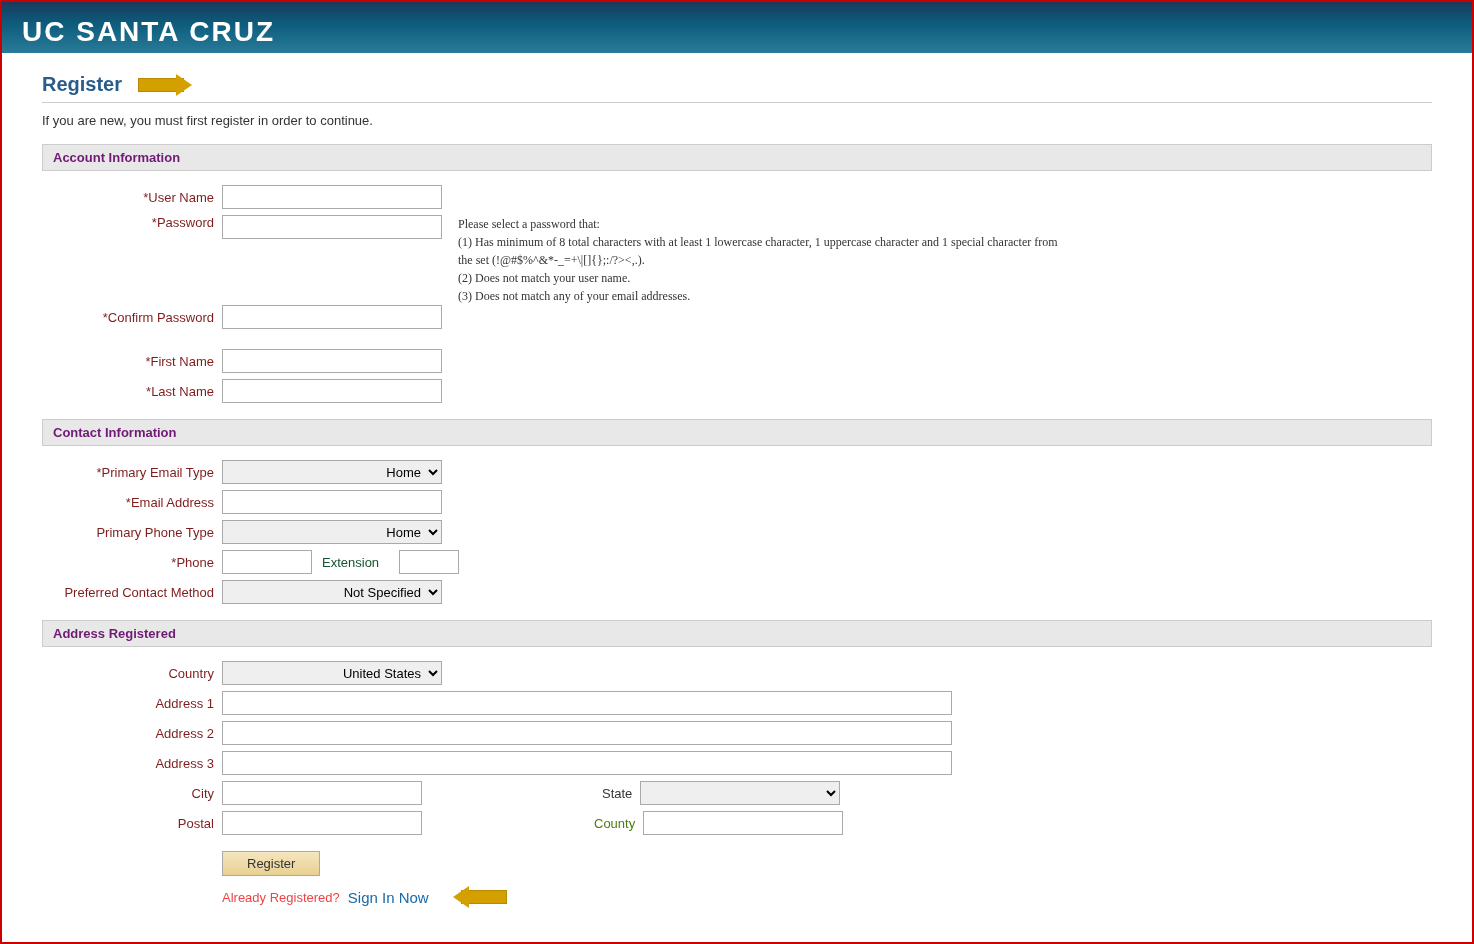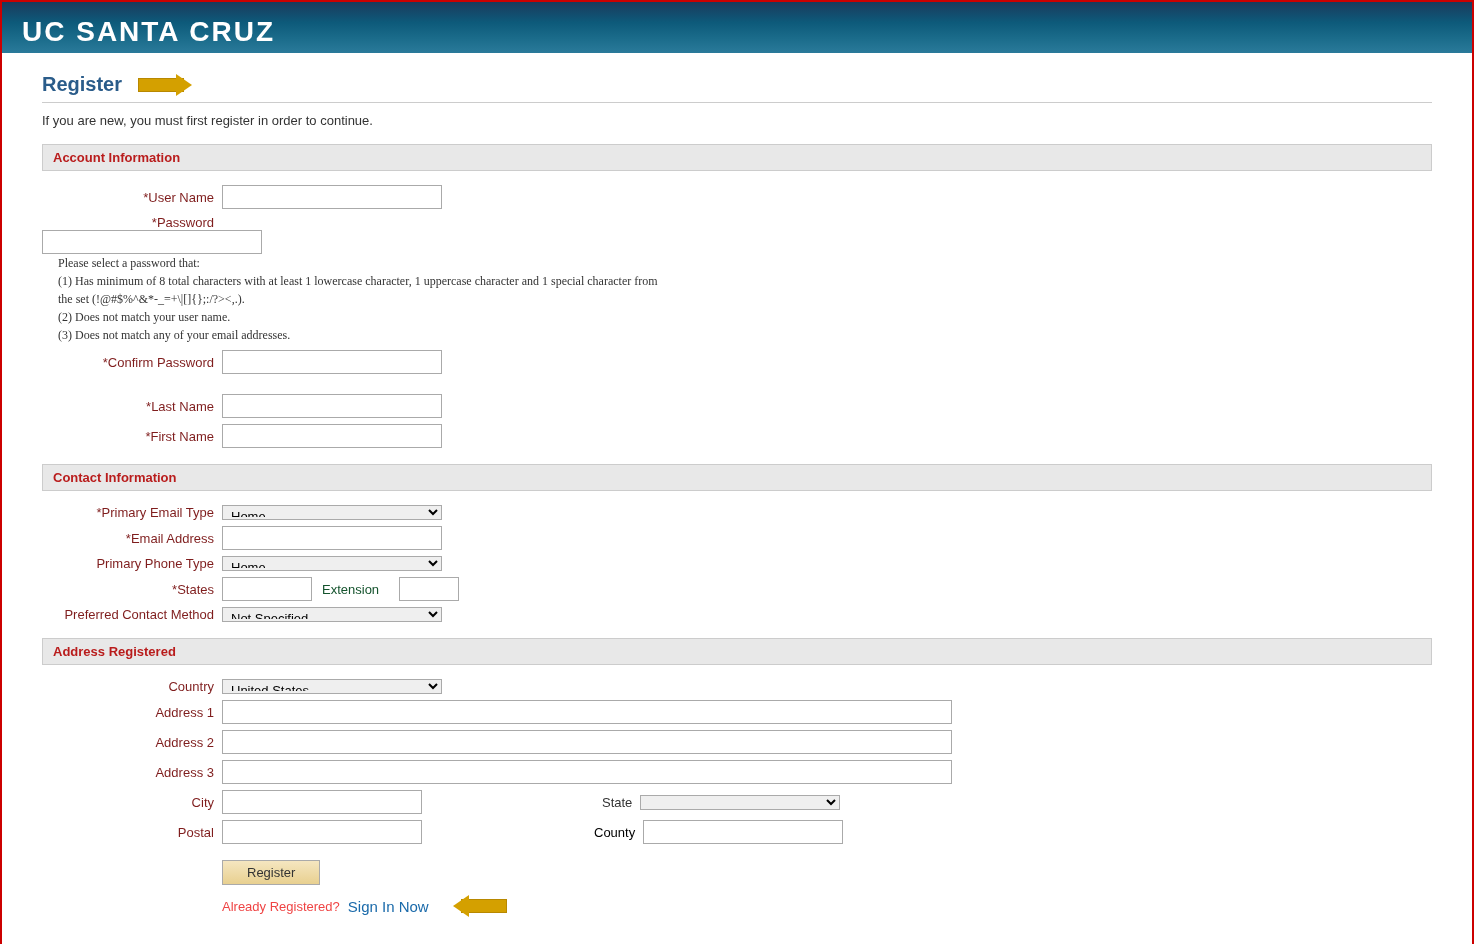--- a/index.html
+++ b/index.html
@@ -109,21 +109,21 @@
       margin-bottom: 16px;
     }
     
     .section-header {
       background: #e8e8e8;
       border: 1px solid #ccc;
       padding: 5px 10px;
       margin-bottom: 14px;
     }
     .section-header-title {
-      color: #b91c1c;
+      color: #701a75;
       font-weight: bold;
       font-size: 13px;
     }
     
     .form-section {
       margin-bottom: 16px;
     }
     .form-row {
       display: flex;
       align-items: center;
@@ -150,39 +150,39 @@
       width: 730px;
     }
     .input-phone {
       width: 90px;
     }
     .input-extension {
       width: 60px;
     }
     select.form-input {
       padding: 2px 4px;
-      height: 15px;
+      height: 24px;
+      text-align: right;
     }
     .select-medium {
       width: 220px;
     }
     
     .password-hint {
       margin-left: 16px;
       color: #333;
       font-size: 12px;
       max-width: 600px;
       line-height: 1.5;
       font-family: Liberation Serif, serif;
     }
     .password-hint-row {
       display: flex;
       align-items: flex-start;
-      margin-bottom: 6px;
-      flex-direction: column;
+      margin-bottom: 0;
     }
     
     .ext-label {
       margin-left: 10px;
       margin-right: 20px;
       color: #14532d;
     }
     
     .register-btn {
       background: linear-gradient(180deg, #f5e6c0 0%, #e8d090 100%);
@@ -254,26 +254,26 @@
     </div>
 
     <div class="form-row">
       <span class="form-label">*Confirm Password</span>
       <input type="password" class="form-input input-standard" value="" style="">
     </div>
 
     <div style="height:14px;"></div>
 
     <div class="form-row">
+      <span class="form-label">*First Name</span>
+      <input type="text" class="form-input input-standard" value="" style="">
+    </div>
+
+    <div class="form-row">
       <span class="form-label">*Last Name</span>
-      <input type="text" class="form-input input-standard" value="" style="">
-    </div>
-
-    <div class="form-row">
-      <span class="form-label">*First Name</span>
       <input type="text" class="form-input input-standard" value="" style="">
     </div>
   </div>
 
   <div class="form-section">
     <div class="section-header">
       <span class="section-header-title">Contact Information</span>
     </div>
 
     <div class="form-row">
@@ -294,21 +294,21 @@
       <span class="form-label">Primary Phone Type</span>
       <select class="form-input select-medium">
         <option>Home</option>
         <option>Work</option>
         <option>Mobile</option>
         <option>Other</option>
       </select>
     </div>
 
     <div class="form-row">
-      <span class="form-label">*States</span>
+      <span class="form-label">*Phone</span>
       <input type="text" class="form-input input-phone" value="" style="">
       <span class="ext-label">Extension</span>
       <input type="text" class="form-input input-extension" value="" style="">
     </div>
 
     <div class="form-row">
       <span class="form-label">Preferred Contact Method</span>
       <select class="form-input select-medium">
         <option>Not Specified</option>
         <option>Email</option>
@@ -352,21 +352,21 @@
       <input type="text" class="form-input" style="width: 200px;" value="">
       <span style="margin-left:180px; margin-right:8px; color:#333;">State</span>
       <select class="form-input" style="width:200px;">
         <option value=""></option>
       </select>
     </div>
 
     <div class="form-row">
       <span class="form-label">Postal</span>
       <input type="text" class="form-input" style="width: 200px;" value="">
-      <span style="margin-left:172px; margin-right:8px; color:#000000;">County</span>
+      <span style="margin-left:172px; margin-right:8px; color:#4d7c0f;">County</span>
       <input type="text" class="form-input" style="width: 200px;" value="">
     </div>
   </div>
 
   <div class="btn-row">
     <button class="register-btn">Register</button>
   </div>
 
   <div class="bottom-row">
     <span class="already-text">Already Registered?</span>

